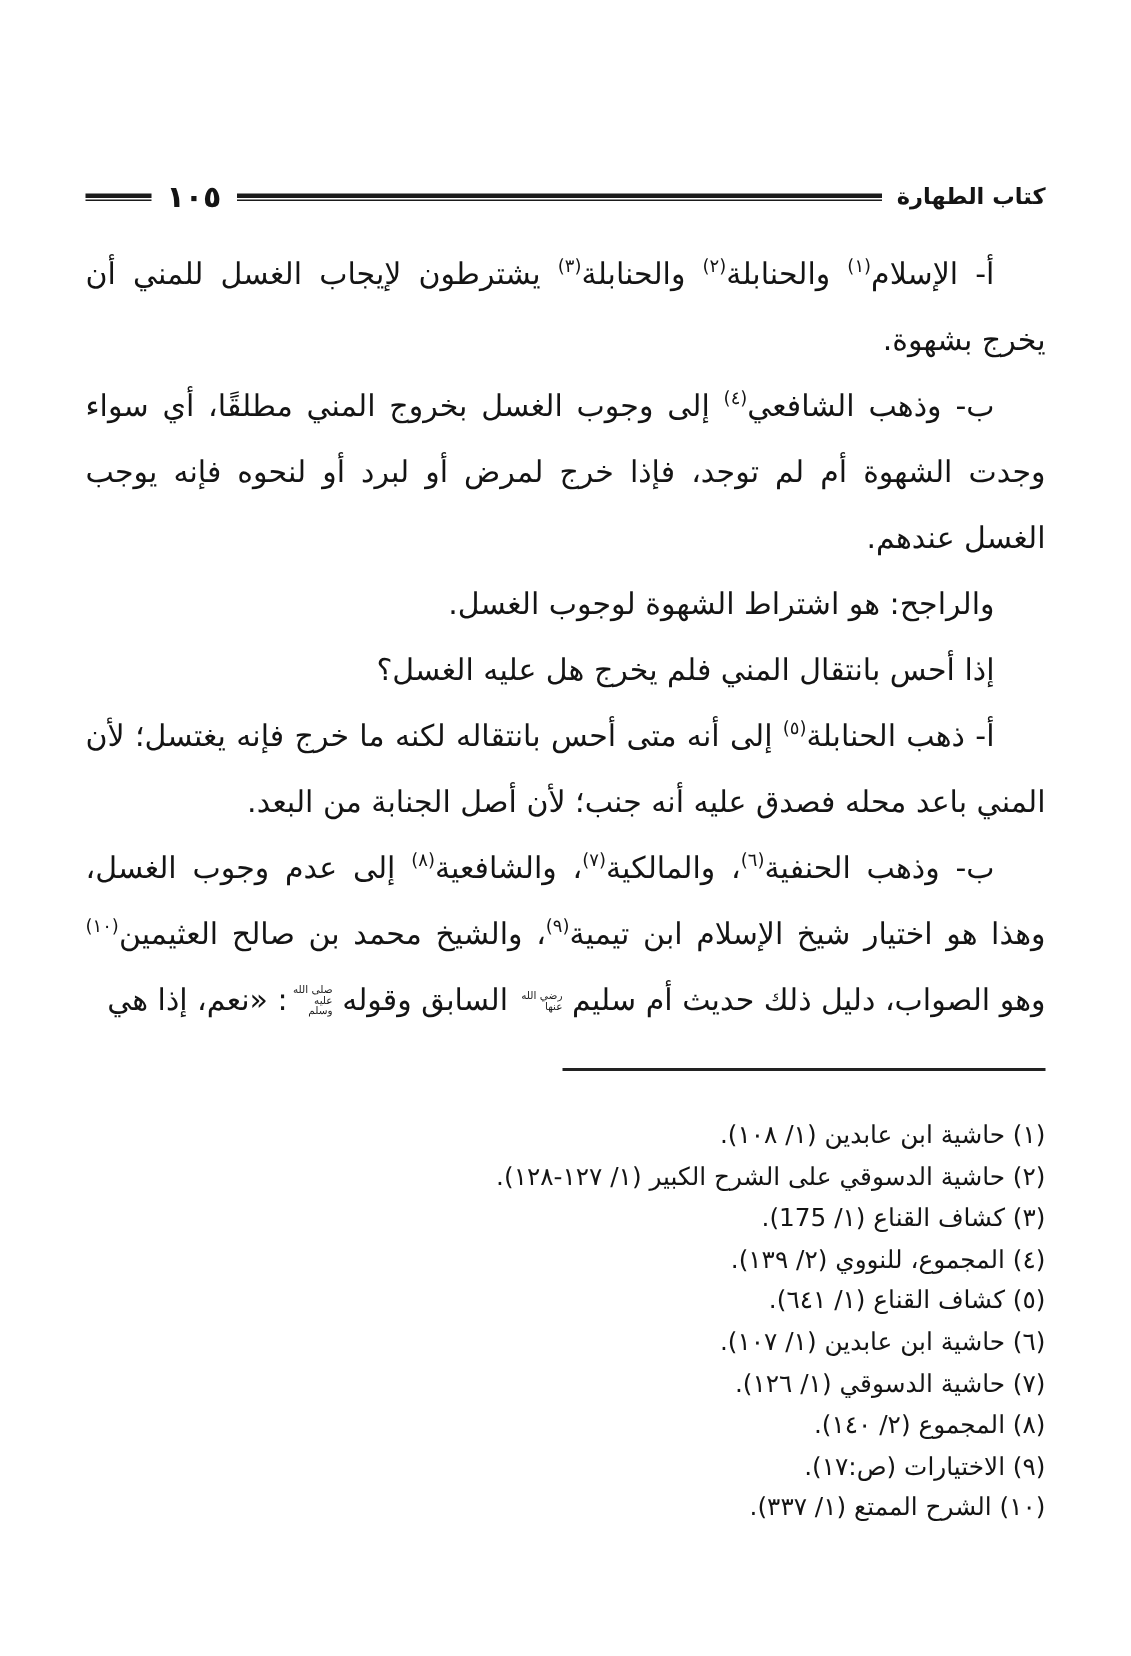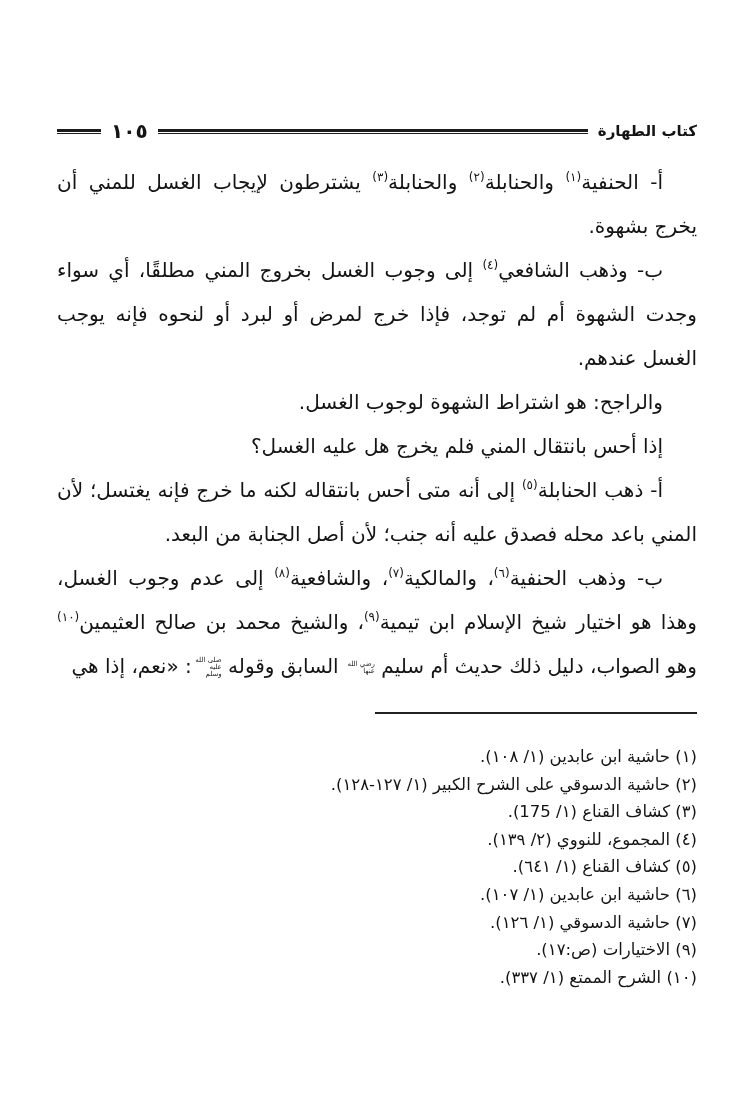--- a/index.html
+++ b/index.html
@@ -78,35 +78,36 @@
 <div class="page">
 
   <header class="head">
     <div class="book-title">كتاب الطهارة</div>
     <div class="rule long"></div>
     <div class="page-number">١٠٥</div>
     <div class="rule short"></div>
   </header>
 
   <main>
-    <p><span class="seg-t">أ- الحنفية</span><span class="seg-s">(١)</span><span class="seg-t"> والحنابلة</span><span class="seg-s">(٢)</span><span class="seg-t"> والحنابلة</span><span class="seg-s">(٣)</span><span class="seg-t"> يشترطون لإيجاب الغسل للمني أن يخرج بشهوة.</span></p>
+    <p><span class="seg-t">أ- الإسلام</span><span class="seg-s">(١)</span><span class="seg-t"> والحنابلة</span><span class="seg-s">(٢)</span><span class="seg-t"> والحنابلة</span><span class="seg-s">(٣)</span><span class="seg-t"> يشترطون لإيجاب الغسل للمني أن يخرج بشهوة.</span></p>
     <p><span class="seg-t">ب- وذهب الشافعي</span><span class="seg-s">(٤)</span><span class="seg-t"> إلى وجوب الغسل بخروج المني مطلقًا، أي سواء وجدت الشهوة أم لم توجد، فإذا خرج لمرض أو لبرد أو لنحوه فإنه يوجب الغسل عندهم.</span></p>
     <p><span class="seg-b">والراجح:</span><span class="seg-t"> هو اشتراط الشهوة لوجوب الغسل.</span></p>
     <p><span class="seg-t">إذا أحس بانتقال المني فلم يخرج هل عليه الغسل؟</span></p>
     <p><span class="seg-t">أ- ذهب الحنابلة</span><span class="seg-s">(٥)</span><span class="seg-t"> إلى أنه متى أحس بانتقاله لكنه ما خرج فإنه يغتسل؛ لأن المني باعد محله فصدق عليه أنه جنب؛ لأن أصل الجنابة من البعد.</span></p>
     <p><span class="seg-t">ب- وذهب الحنفية</span><span class="seg-s">(٦)</span><span class="seg-t">، والمالكية</span><span class="seg-s">(٧)</span><span class="seg-t">، والشافعية</span><span class="seg-s">(٨)</span><span class="seg-t"> إلى عدم وجوب الغسل، وهذا هو اختيار شيخ الإسلام ابن تيمية</span><span class="seg-s">(٩)</span><span class="seg-t">، والشيخ محمد بن صالح العثيمين</span><span class="seg-s">(١٠)</span><span class="seg-t"> وهو الصواب، دليل ذلك حديث أم سليم </span><span class="seg-h">رضي الله عنها</span><span class="seg-t"> السابق وقوله </span><span class="seg-h">صلى الله عليه وسلم</span><span class="seg-t">: </span><span class="seg-b">«نعم، إذا هي</span></p>
   </main>
 
   <div class="fn-sep"></div>
 
   <section class="footnotes">
     <div class="fn">(١) حاشية ابن عابدين (١/ ١٠٨).</div>
     <div class="fn">(٢) حاشية الدسوقي على الشرح الكبير (١/ ١٢٧-١٢٨).</div>
     <div class="fn">(٣) كشاف القناع (١/ 175).</div>
     <div class="fn">(٤) المجموع، للنووي (٢/ ١٣٩).</div>
     <div class="fn">(٥) كشاف القناع (١/ ٦٤١).</div>
     <div class="fn">(٦) حاشية ابن عابدين (١/ ١٠٧).</div>
     <div class="fn">(٧) حاشية الدسوقي (١/ ١٢٦).</div>
+    <div class="fn">(٨) المجموع (٢/ ١٤٠).</div>
     <div class="fn">(٩) الاختيارات (ص:١٧).</div>
     <div class="fn">(١٠) الشرح الممتع (١/ ٣٣٧).</div>
   </section>
 
 </div>
 
 </body></html>

